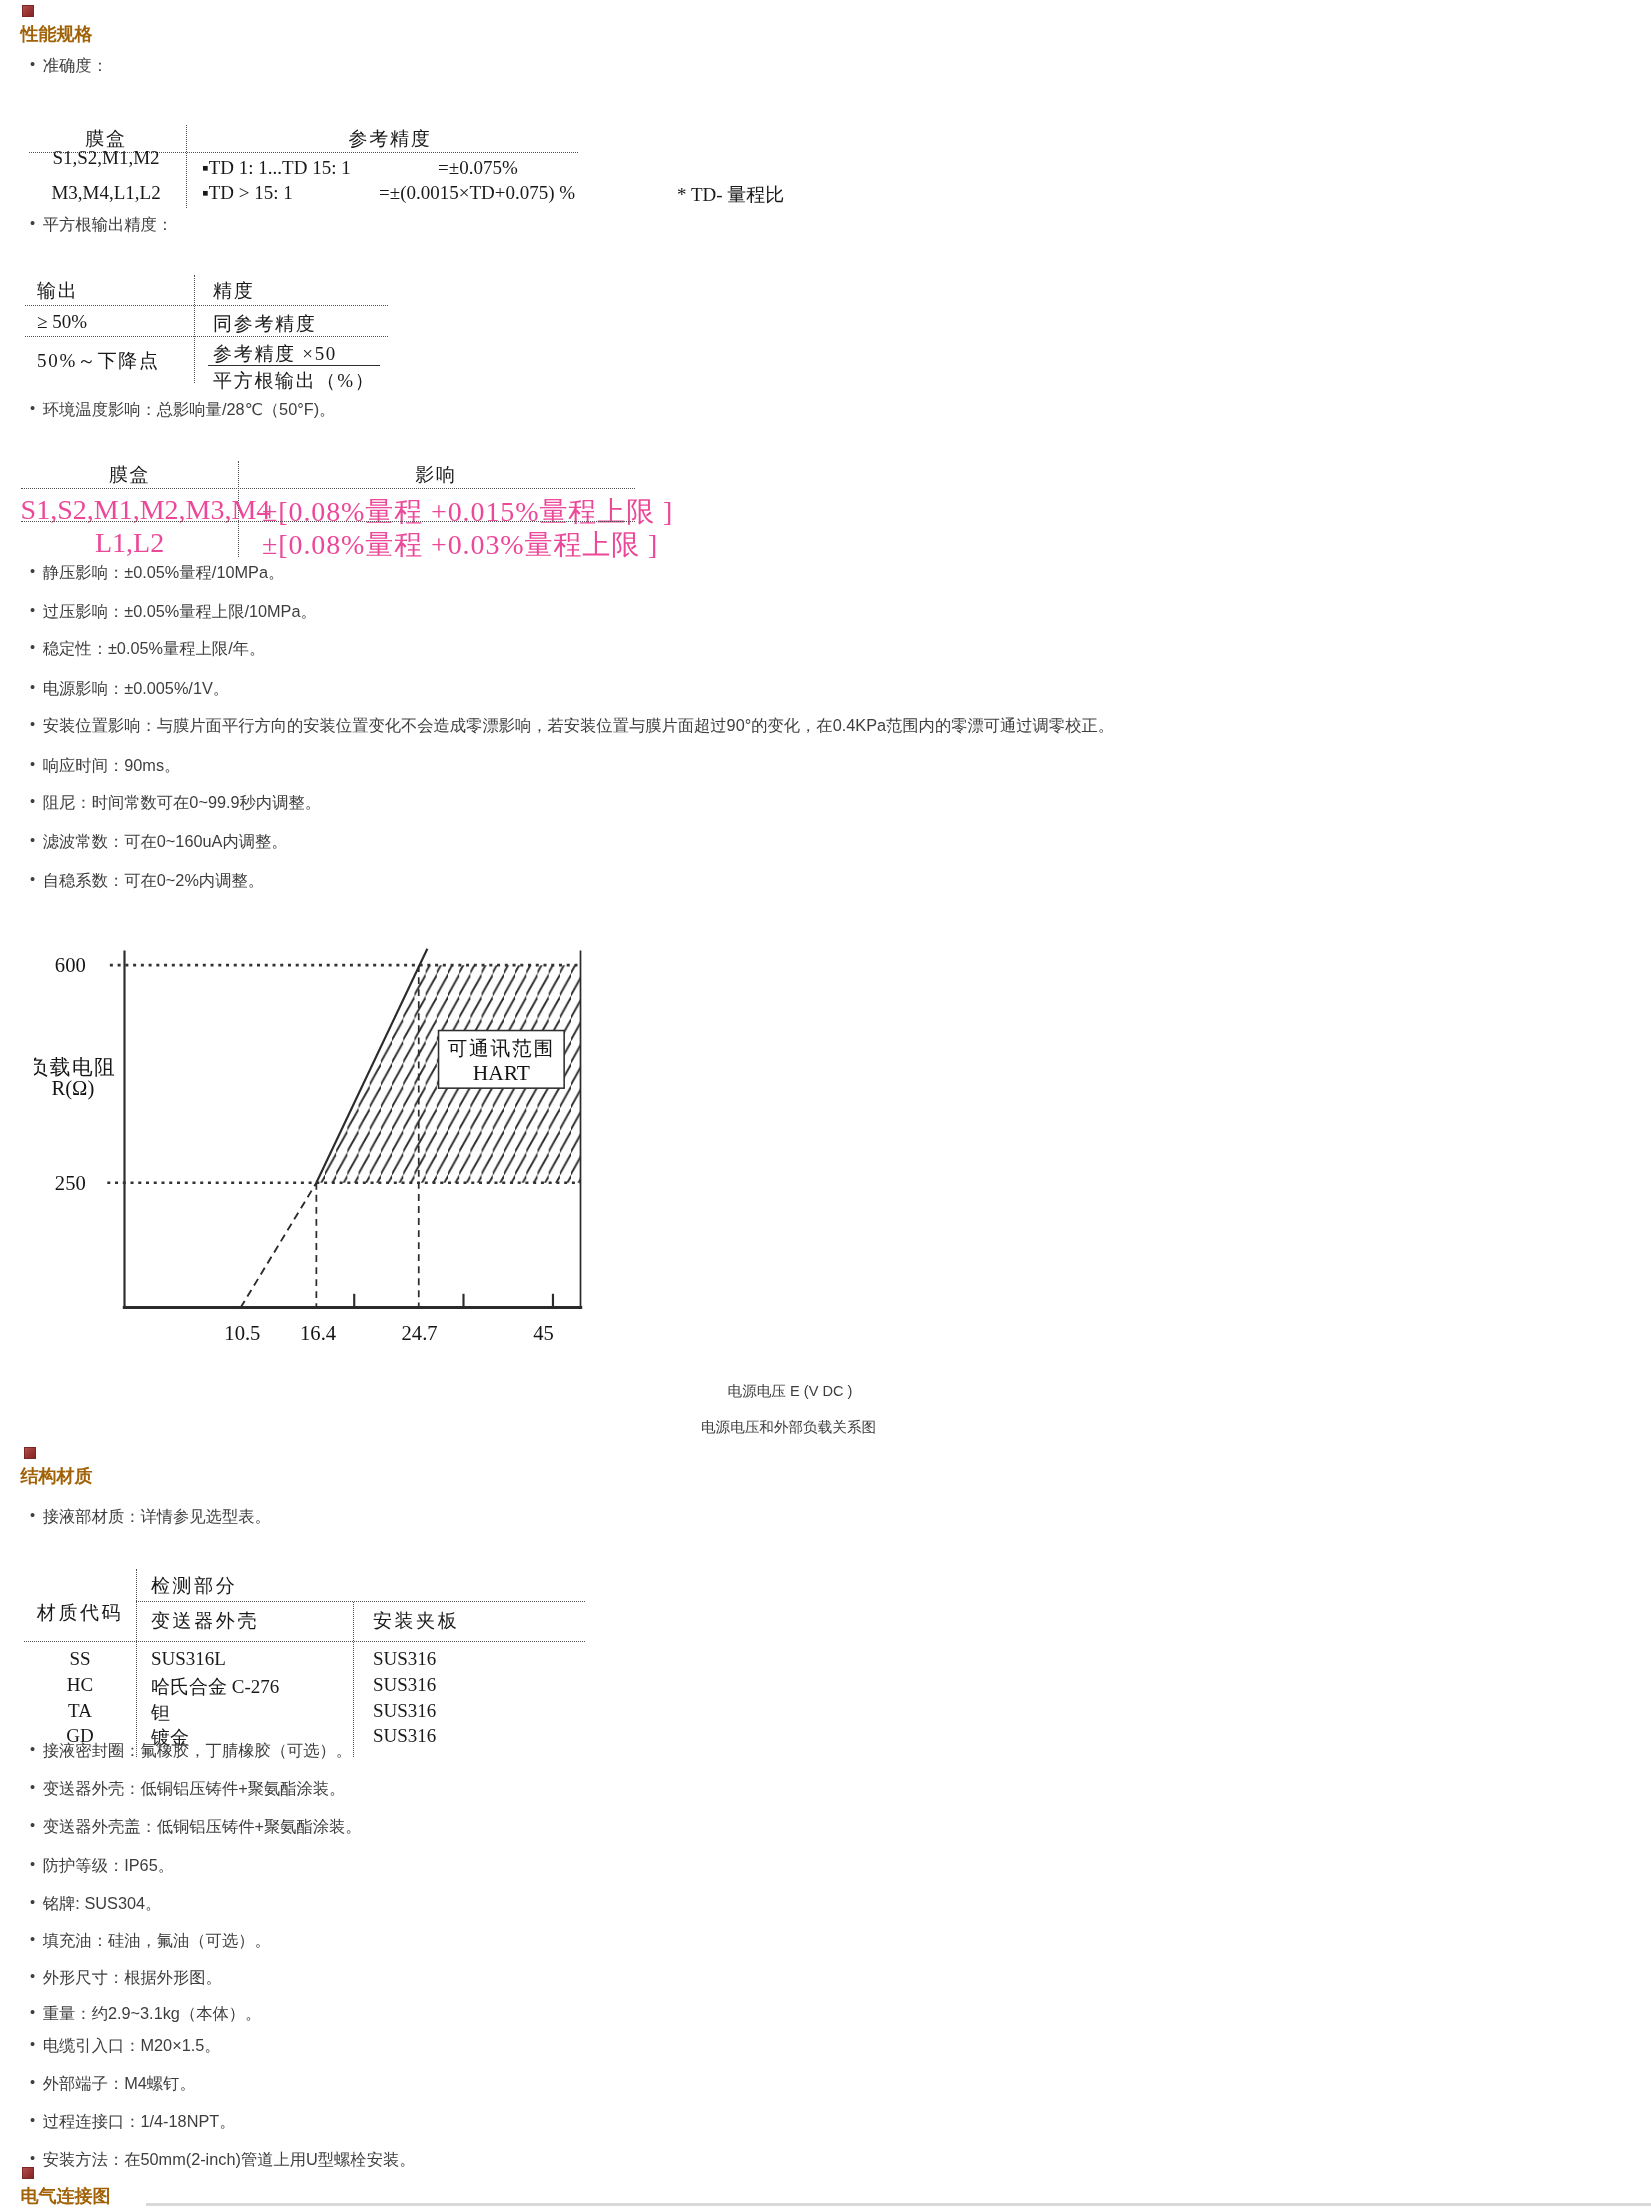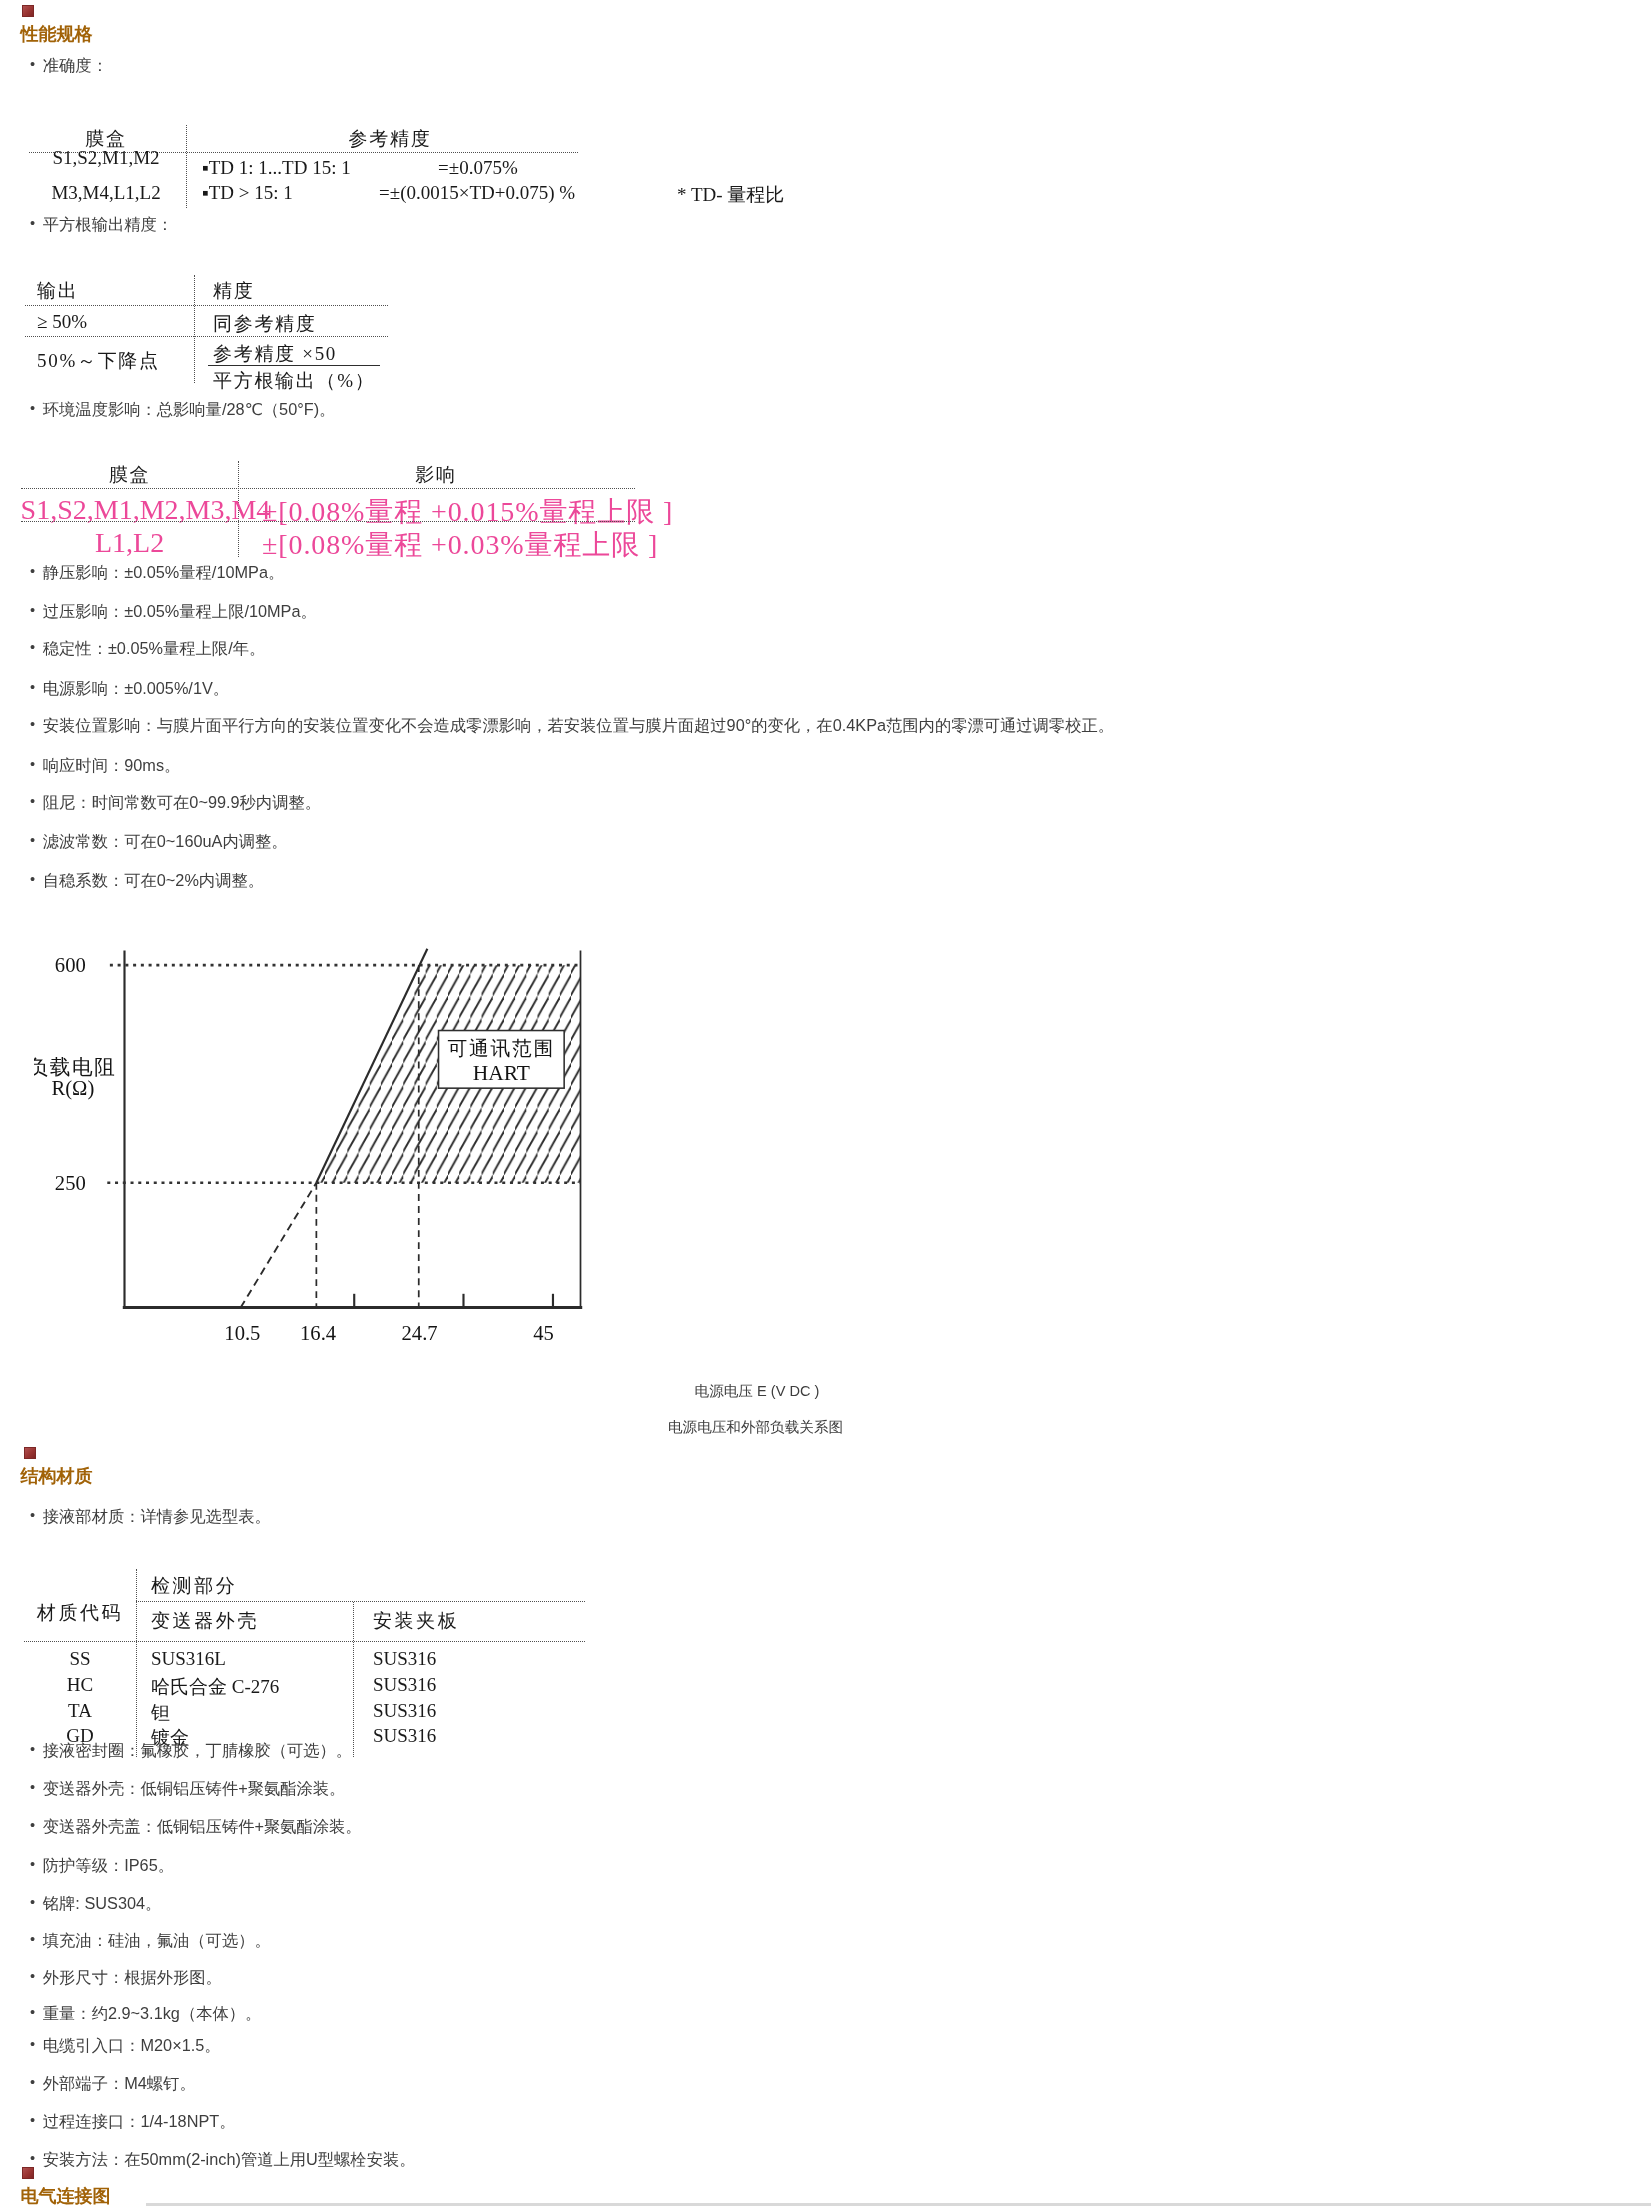--- a/index.html
+++ b/index.html
@@ -13,21 +13,21 @@
   .center{text-align:center;}
   .bullet-row{position:absolute;display:flex;gap:7.7px;align-items:flex-start;}
   .dot{font-size:14.6px;line-height:19px;color:#3e3e3e;}
   .dot-h{border-top:1.7px dotted #4f4f4f;height:0;}
   .dot-v{border-left:1.7px dotted #4f4f4f;width:0;}
   .red-icon{width:12px;height:12px;background:linear-gradient(135deg,#b05050 0%,#993432 55%,#7e2524 100%);
             border:0.9px solid #7c2726;box-sizing:border-box;}
   .frac-bar{border-top:1.7px solid #2e2e2e;height:0;}
   .ls2{letter-spacing:1.7px;}
   .ls3{letter-spacing:2.6px;}
-  .caption{font-size:14.6px;color:#3d3d3d;white-space:nowrap;}
+  .caption{font-size:14.6px;color:#3d3d3d;white-space:nowrap;margin-left:33px;}
   .gray-bar{background:#d9d9d9;}
 </style>
 </head>
 <body>
 
 <div class="abs red-icon" style="left:22.4px;top:5.2px;"></div>
 <div class="abs heading" style="left:20.6px;top:22.4px;">性能规格</div>
 
 <div class="bullet-row sans" style="left:30px;top:55px;">
   <span class="dot">•</span>

